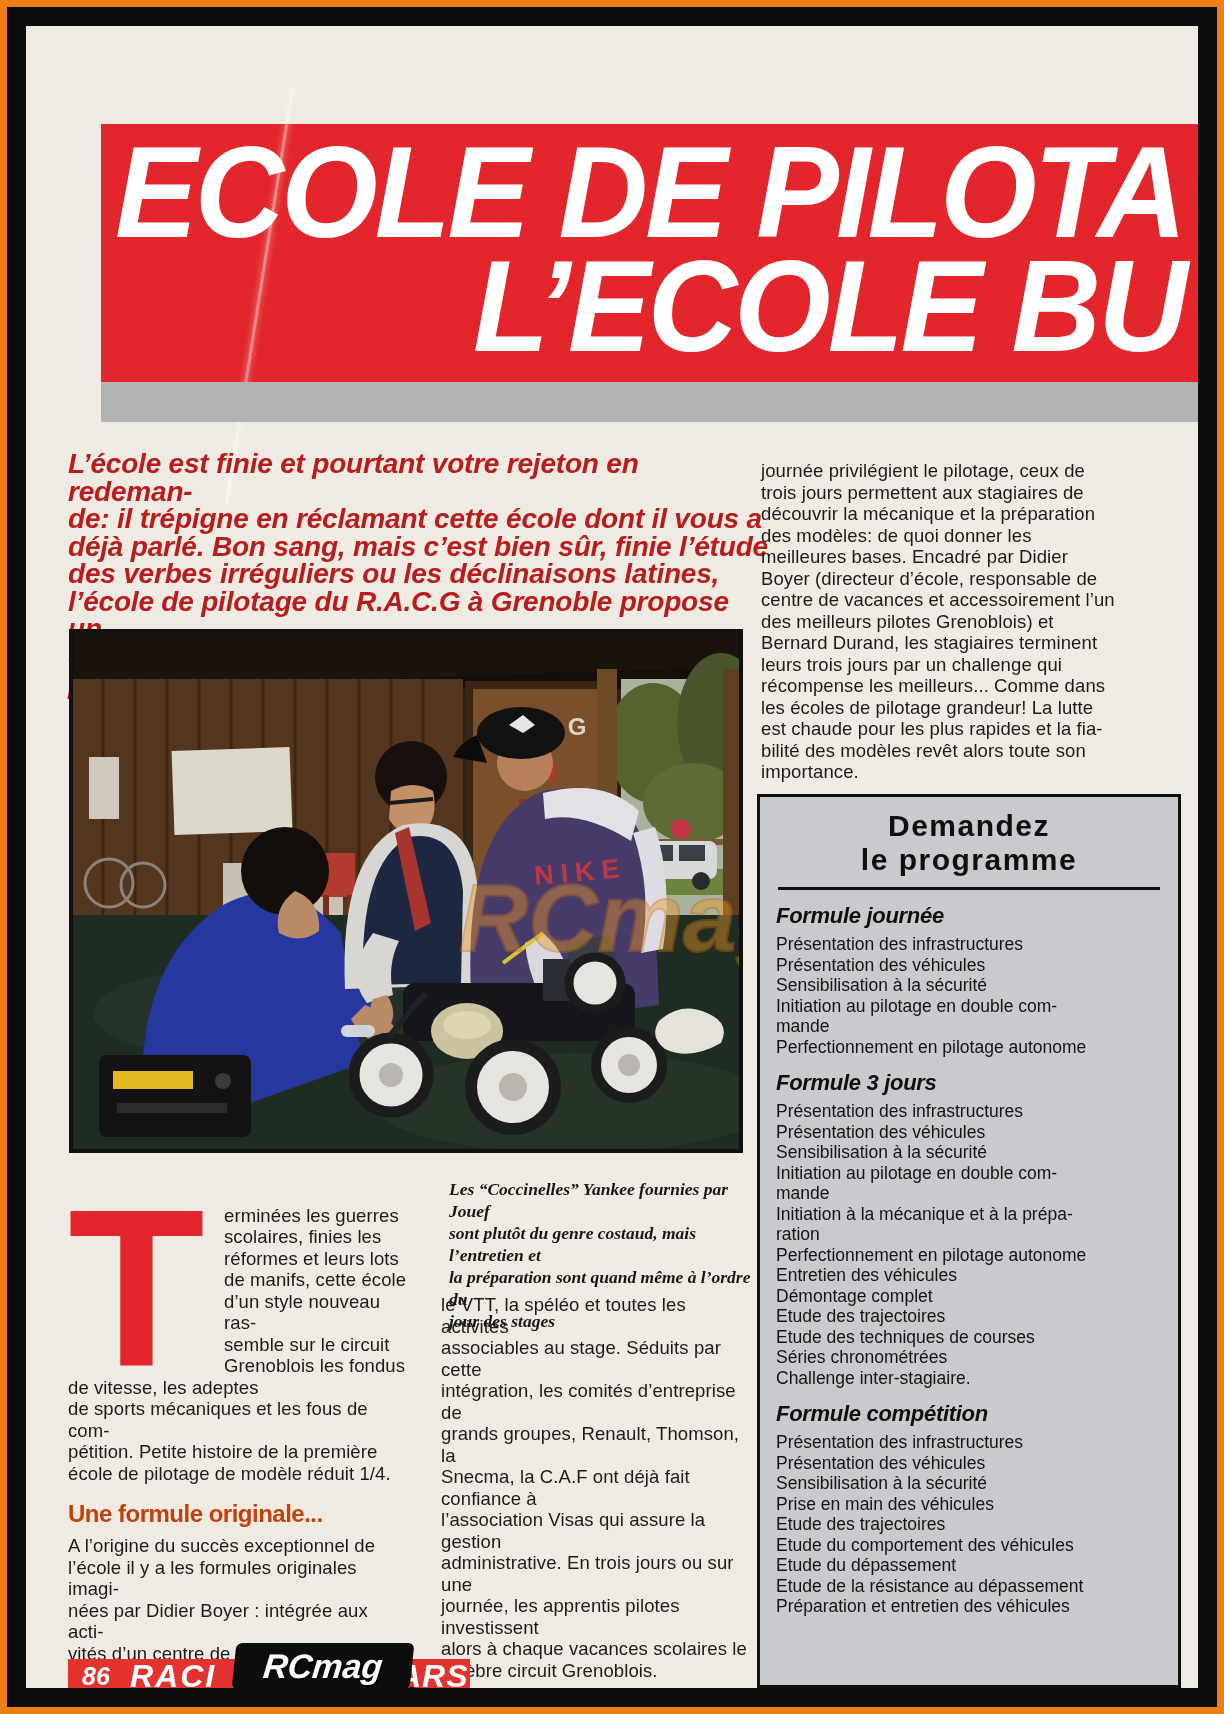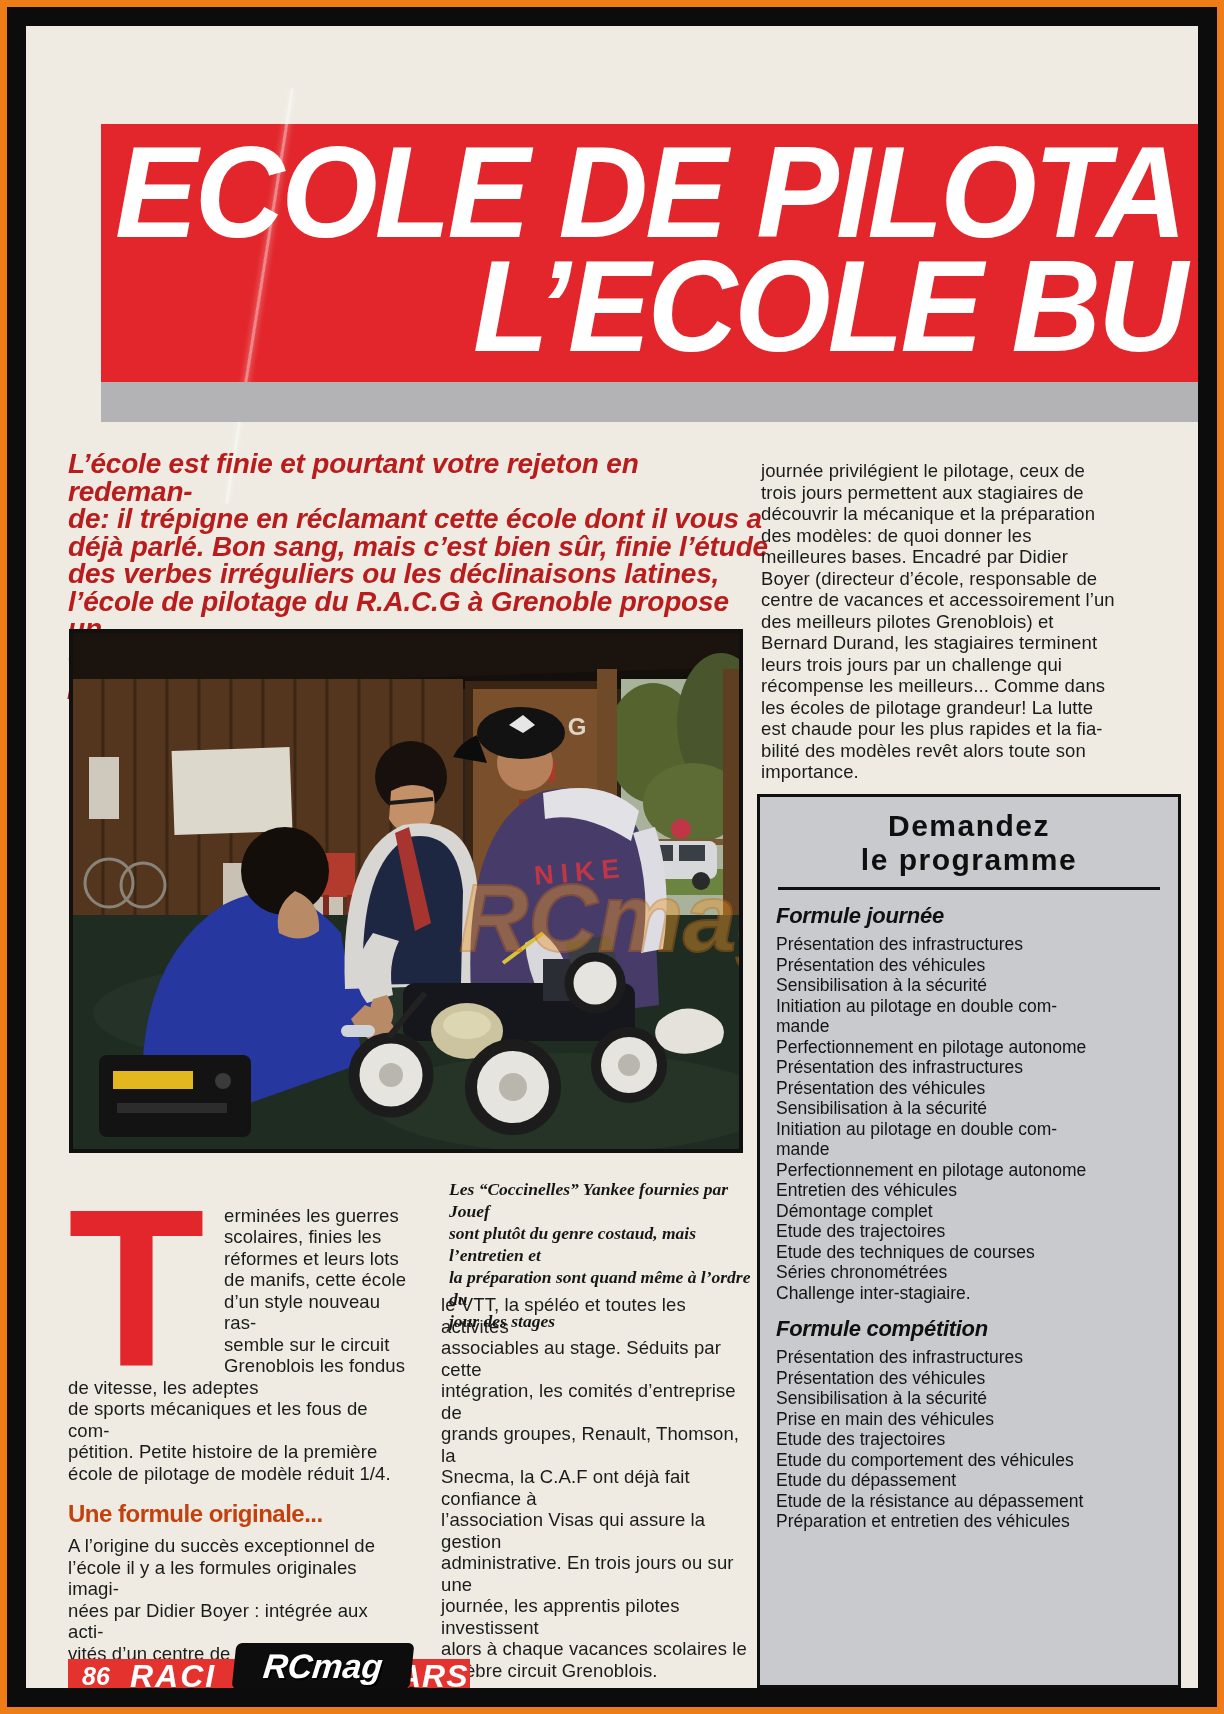--- a/index.html
+++ b/index.html
@@ -341,25 +341,28 @@
       <div class="program-title">le programme</div>
       <hr class="program-divider">
       <div>
           <div class="formule-heading">Formule journée</div>
           <div class="program-item">Présentation des infrastructures</div>
           <div class="program-item">Présentation des véhicules</div>
           <div class="program-item">Sensibilisation à la sécurité</div>
           <div class="program-item">Initiation au pilotage en double com-
 mande</div>
           <div class="program-item">Perfectionnement en pilotage autonome</div>
+          <div class="formule-heading">Formule 3 jours</div>
           <div class="program-item">Présentation des infrastructures</div>
           <div class="program-item">Présentation des véhicules</div>
           <div class="program-item">Sensibilisation à la sécurité</div>
           <div class="program-item">Initiation au pilotage en double com-
 mande</div>
+          <div class="program-item">Initiation à la mécanique et à la prépa-
+ration</div>
           <div class="program-item">Perfectionnement en pilotage autonome</div>
           <div class="program-item">Entretien des véhicules</div>
           <div class="program-item">Démontage complet</div>
           <div class="program-item">Etude des trajectoires</div>
           <div class="program-item">Etude des techniques de courses</div>
           <div class="program-item">Séries chronométrées</div>
           <div class="program-item">Challenge inter-stagiaire.</div>
           <div class="formule-heading">Formule compétition</div>
           <div class="program-item">Présentation des infrastructures</div>
           <div class="program-item">Présentation des véhicules</div>

